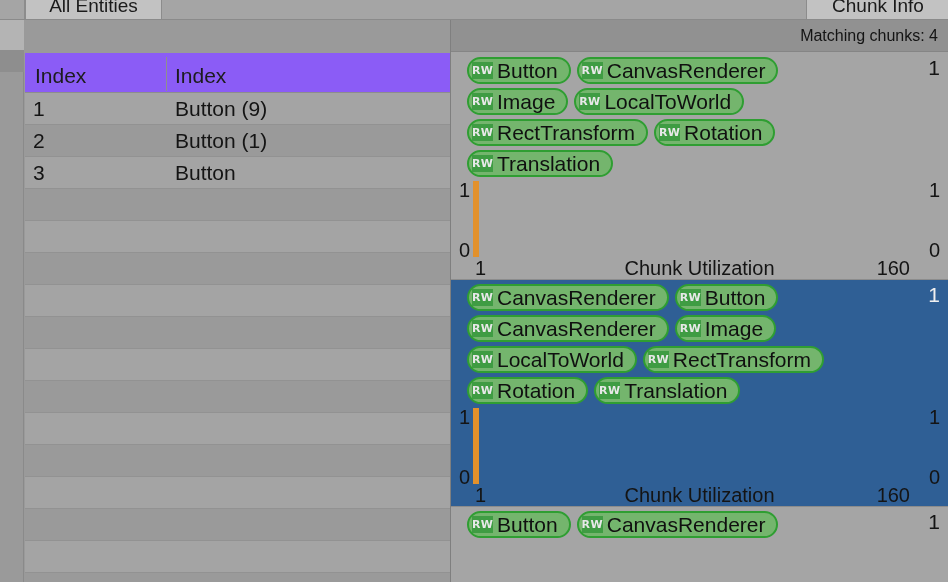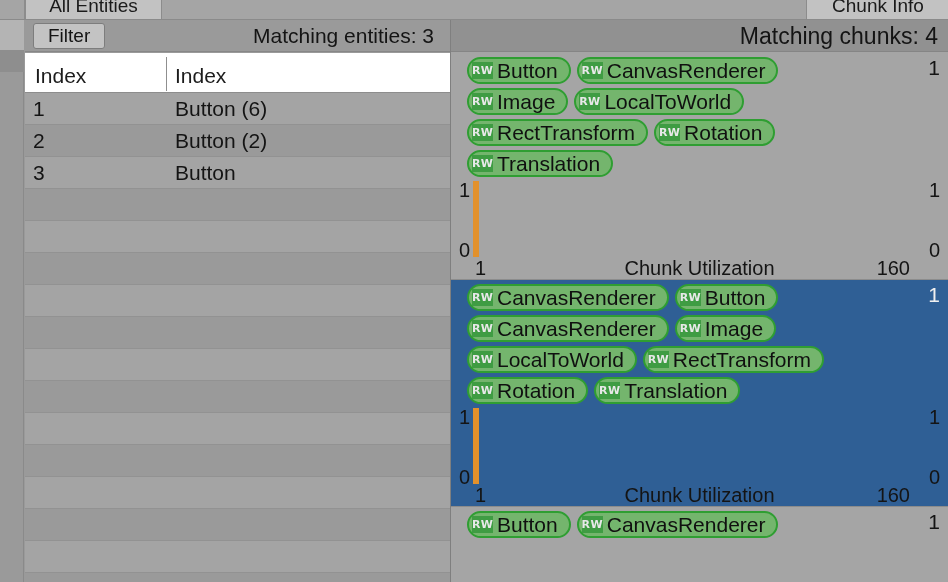--- a/index.html
+++ b/index.html
@@ -80,21 +80,21 @@
   .matching-entities {
     position: absolute; right: 16px; top: 2px;
     color: #141414; font-size: 21px; line-height: 28px;
     white-space: nowrap;
   }
 
   
   .tbl-head {
     position: absolute; left: 25px; top: 33px;
     width: 425px; height: 40px;
-    background: #ffffff;
+    background: #8b5cf6;
     border-bottom: 1px solid #8d8d8d;
   }
   .th {
     position: absolute; bottom: 4px;
     color: #1c1c1c; font-size: 21px; line-height: 24px;
   }
   .th.index { left: 10px; }
   .th.name  { left: 150px; }
   .col-div {
     position: absolute; left: 141px; top: 4px;
@@ -130,21 +130,21 @@
     width: 1px; height: 562px; background: #7f7f7f;
   }
   .chunkhdr {
     position: absolute; left: 0; top: 0;
     width: 497px; height: 32px;
     background: #919191;
     border-bottom: 1px solid #858585;
   }
   .matching-chunks {
     position: absolute; right: 10px; top: 2px;
-    color: #141414; font-size: 23px; line-height: 28px; white-space: nowrap;
+    color: #141414; font-size: 16px; line-height: 28px; white-space: nowrap;
   }
 
   .chunk-list { position: absolute; left: 0; top: 33px; width: 497px; height: 529px; }
 
   .chunk-block {
     position: relative;
     width: 497px;
     background: #a5a5a5;
     overflow: hidden;
   }
@@ -232,39 +232,35 @@
     <div class="tabbar-underline"></div>
   </div>
 
   <div class="left-pane">
 
     <div class="left-gutter">
       <div class="gutter-block-a"></div>
       <div class="gutter-block-b"></div>
     </div>
 
-    <div class="toolbar">
-      <div class="filter-btn">Filter</div>
-      <div class="matching-entities">Matching entities: 3</div>
-    </div>
 
     <div class="tbl-head">
       <div class="th index">Index</div>
       <div class="col-div"></div>
       <div class="th name">Index</div>
     </div>
 
     <div class="rows" id="entity-rows">
         <div class="row odd">
           <span class="cell idx">1</span>
-          <span class="cell nm">Button (6)</span>
+          <span class="cell nm">Button (9)</span>
         </div>
         <div class="row even">
           <span class="cell idx">2</span>
-          <span class="cell nm">Button (2)</span>
+          <span class="cell nm">Button (1)</span>
         </div>
         <div class="row odd">
           <span class="cell idx">3</span>
           <span class="cell nm">Button</span>
         </div>
         <div class="row even"></div>
         <div class="row odd"></div>
         <div class="row even"></div>
         <div class="row odd"></div>
         <div class="row even"></div>

